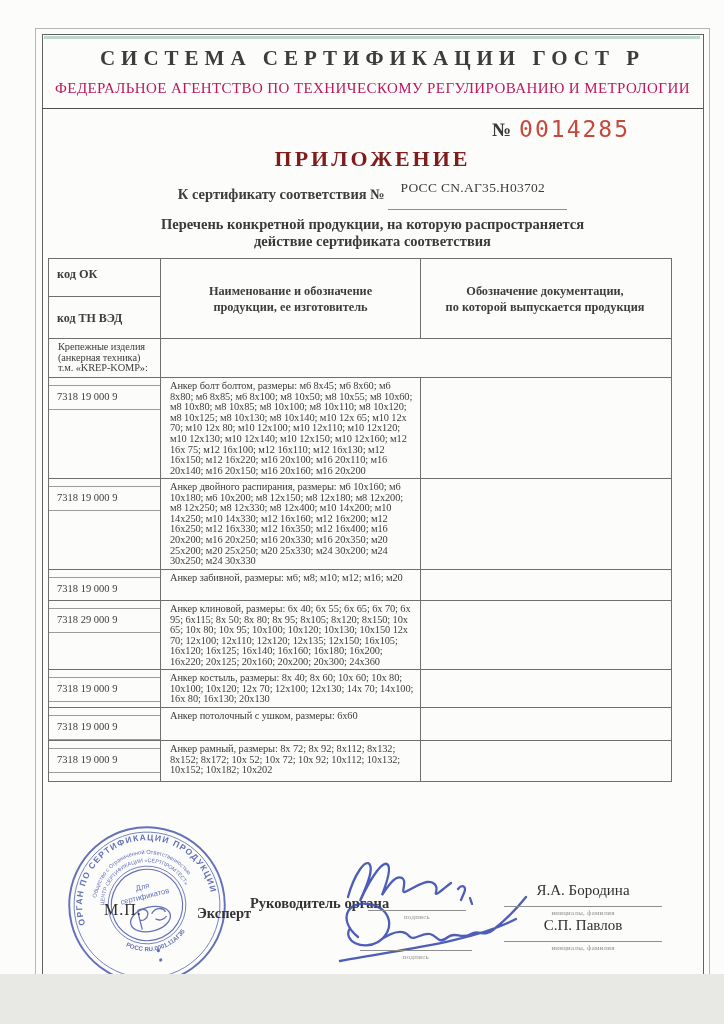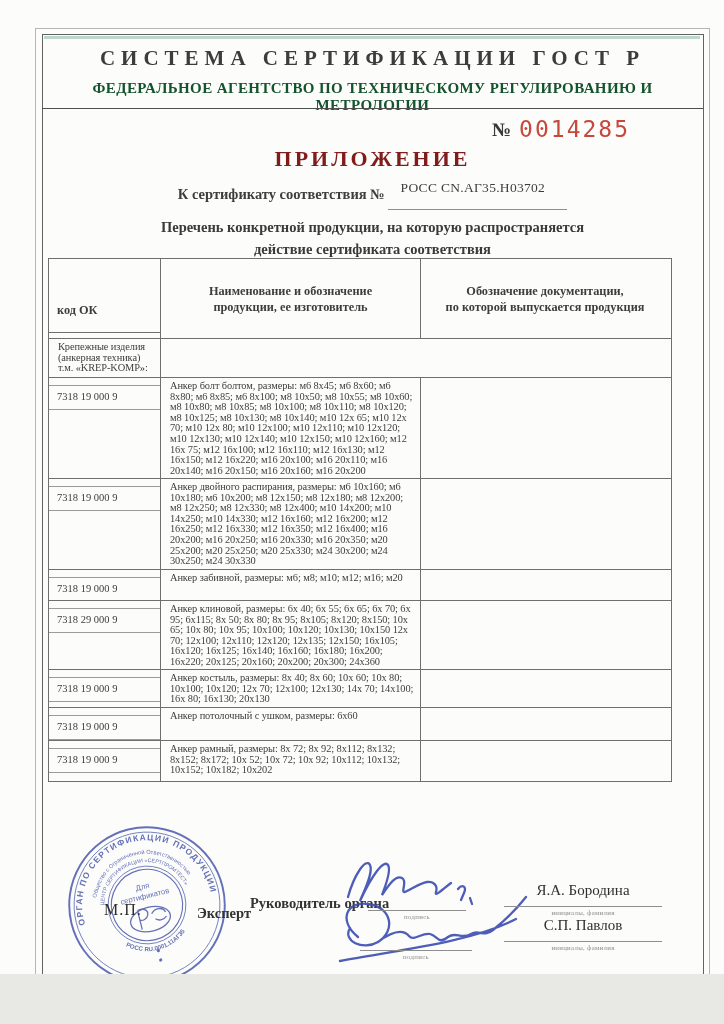--- a/index.html
+++ b/index.html
@@ -9,45 +9,45 @@
   .frame-outer{position:absolute;left:35px;top:28px;width:673px;height:962px;
                border:1px solid #b3b7b4;}
   .frame-inner{position:absolute;left:42px;top:34px;width:660px;height:950px;
                border:1.6px solid #5f6462;}
   .teal-strip{position:absolute;left:44px;top:36px;width:656px;height:3px;background:#a8cbbc;opacity:.75;}
   
   .hdr-sep{position:absolute;left:42px;top:108px;width:661px;height:0;border-top:1.8px solid #4c504e;}
   .sys-title{position:absolute;left:42px;top:46px;width:661px;text-align:center;
              font-size:21px;font-weight:bold;letter-spacing:6px;color:#3a3d3b;}
   .agency{position:absolute;left:42px;top:80px;width:661px;text-align:center;
-          font-size:15px;font-weight:bold;letter-spacing:.4px;color:#14532d;}
+          font-size:15px;font-weight:normal;letter-spacing:.4px;color:#be185d;}
   
   .num-wrap{position:absolute;left:492px;top:116px;display:flex;align-items:flex-start;}
   .num-sign{font-size:19px;font-weight:bold;color:#3a3a3a;margin-right:8px;margin-top:3px;}
   .num-val{font-family:"DejaVu Sans Mono", monospace;font-size:23px;color:#c6473c;letter-spacing:2px;}
   
   .doc-title{position:absolute;left:42px;top:146px;width:661px;text-align:center;
              font-size:22px;font-weight:bold;letter-spacing:3px;color:#7f1d1d;}
   .cert-line{position:absolute;left:42px;top:186px;width:661px;text-align:center;font-size:14.5px;font-weight:bold;}
   .cert-val{display:inline-block;font-weight:normal;font-size:13.5px;border-bottom:1px solid #8f8f8f;
             padding:0 22px 13px 12px;transform:translateY(-7px);letter-spacing:.3px;}
   .subtitle{position:absolute;left:42px;top:216px;width:661px;text-align:center;
-            font-size:14.5px;font-weight:bold;line-height:22px;white-space:pre-line;color:#3a3a3a;}
+            font-size:14.5px;font-weight:bold;line-height:17px;white-space:pre-line;color:#3a3a3a;}
   
   .ptable{position:absolute;left:48px;top:258px;width:622px;border:1px solid #6f6f6f;background:transparent;}
   .trow{display:grid;grid-template-columns:112px 260px 248px;border-bottom:1px solid #6f6f6f;}
   .trow:last-child{border-bottom:none;}
   .c1{border-right:1px solid #6f6f6f;font-size:10.5px;overflow:hidden;}
   .c2{border-right:1px solid #6f6f6f;overflow:hidden;}
   .c3{overflow:hidden;}
   .hrow{height:79px;}
   .r1{height:38px;} .r2{height:100px;} .r3{height:90px;} .r4{height:30px;}
   .r5{height:68px;} .r6{height:37px;} .r7{height:32px;} .r8{height:40px;}
   .hc1-top{height:38px;border-bottom:1px solid #6f6f6f;padding:8px 0 0 8px;
-           font-size:12.3px;font-weight:bold;box-sizing:border-box;margin-top:36px;}
+           font-size:12.3px;font-weight:bold;box-sizing:border-box;}
   .hc1-bot{padding:14px 0 0 8px;font-size:12px;font-weight:bold;}
   .hcc{display:flex;align-items:center;justify-content:center;text-align:center;
        font-size:12.3px;font-weight:bold;line-height:16px;white-space:pre-line;height:100%;}
   .code-gap{height:7px;border-bottom:1px solid #9b9b9b;}
   .code-band{padding:4px 4px 6px 8px;border-bottom:1px solid #9b9b9b;white-space:pre-line;line-height:13px;color:#3c3c3c;}
   .ptext{padding:3px 6px 0 9px;font-size:10.4px;line-height:10.6px;letter-spacing:-0.1px;color:#3e3e3e;}
   
   .mp{position:absolute;left:104px;top:901px;font-size:16px;color:#2e2e2e;letter-spacing:1px;}
   .role1{position:absolute;left:250px;top:895px;font-size:14.5px;font-weight:bold;color:#333;}
   .role2{position:absolute;left:197px;top:905px;font-size:14.5px;font-weight:bold;color:#333;}

